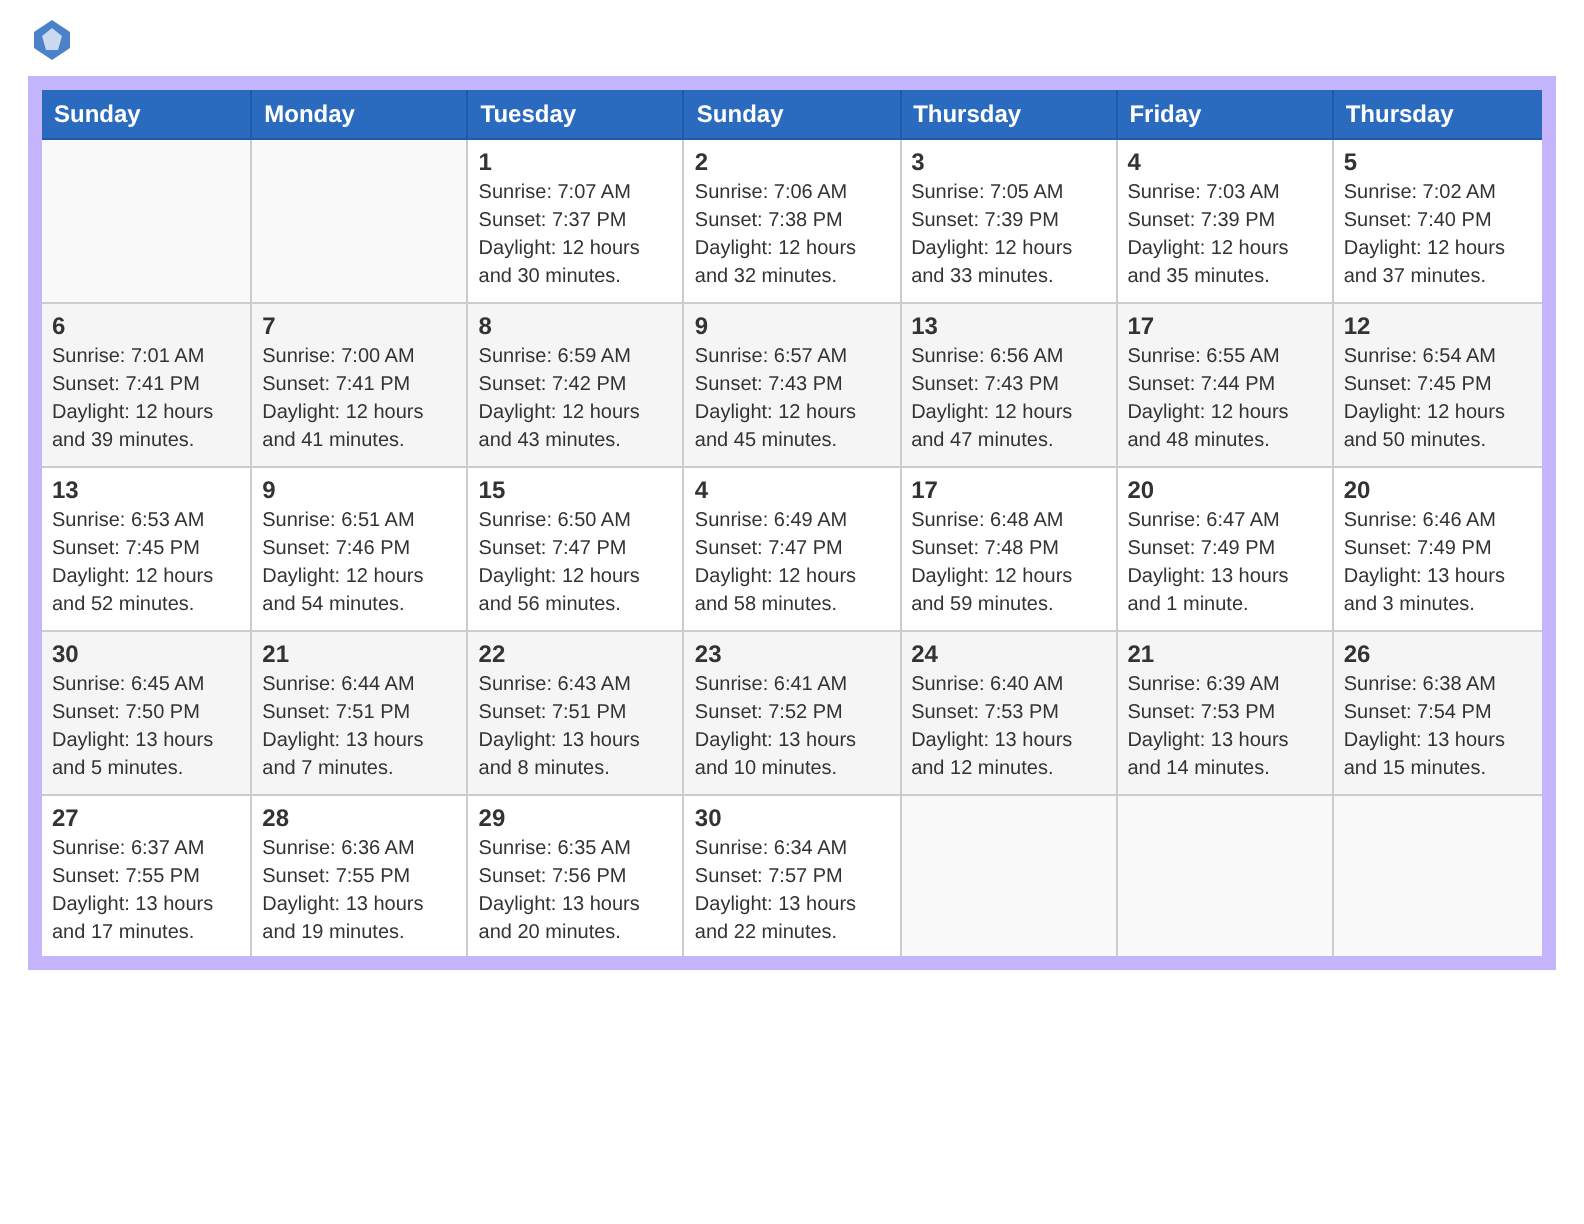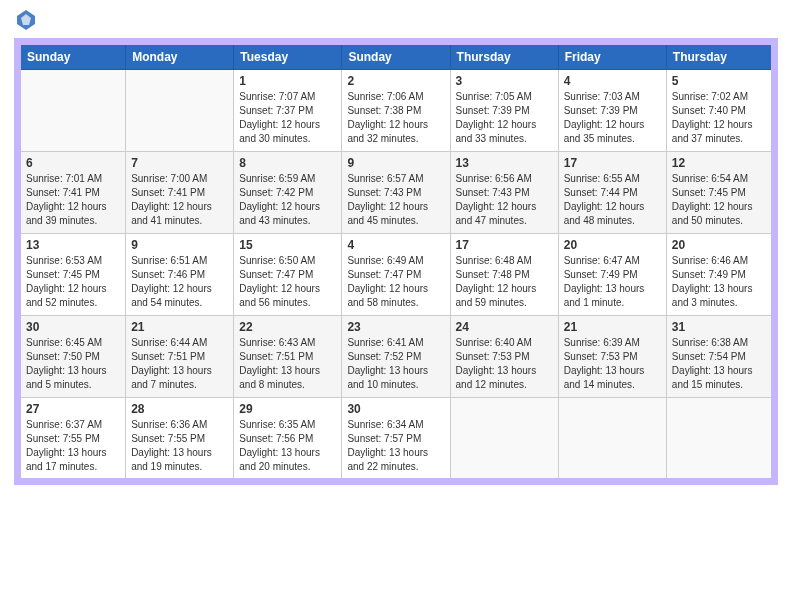--- a/index.html
+++ b/index.html
@@ -240,21 +240,21 @@
           </td>
           <td>
             <span class="day-num">24</span>
             <div class="day-info">Sunrise: 6:40 AM<br>Sunset: 7:53 PM<br>Daylight: 13 hours<br>and 12 minutes.</div>
           </td>
           <td>
             <span class="day-num">21</span>
             <div class="day-info">Sunrise: 6:39 AM<br>Sunset: 7:53 PM<br>Daylight: 13 hours<br>and 14 minutes.</div>
           </td>
           <td>
-            <span class="day-num">31</span>
+            <span class="day-num">26</span>
             <div class="day-info">Sunrise: 6:38 AM<br>Sunset: 7:54 PM<br>Daylight: 13 hours<br>and 15 minutes.</div>
           </td>
         </tr>
         <tr>
           <td>
             <span class="day-num">27</span>
             <div class="day-info">Sunrise: 6:37 AM<br>Sunset: 7:55 PM<br>Daylight: 13 hours<br>and 17 minutes.</div>
           </td>
           <td>
             <span class="day-num">28</span>

